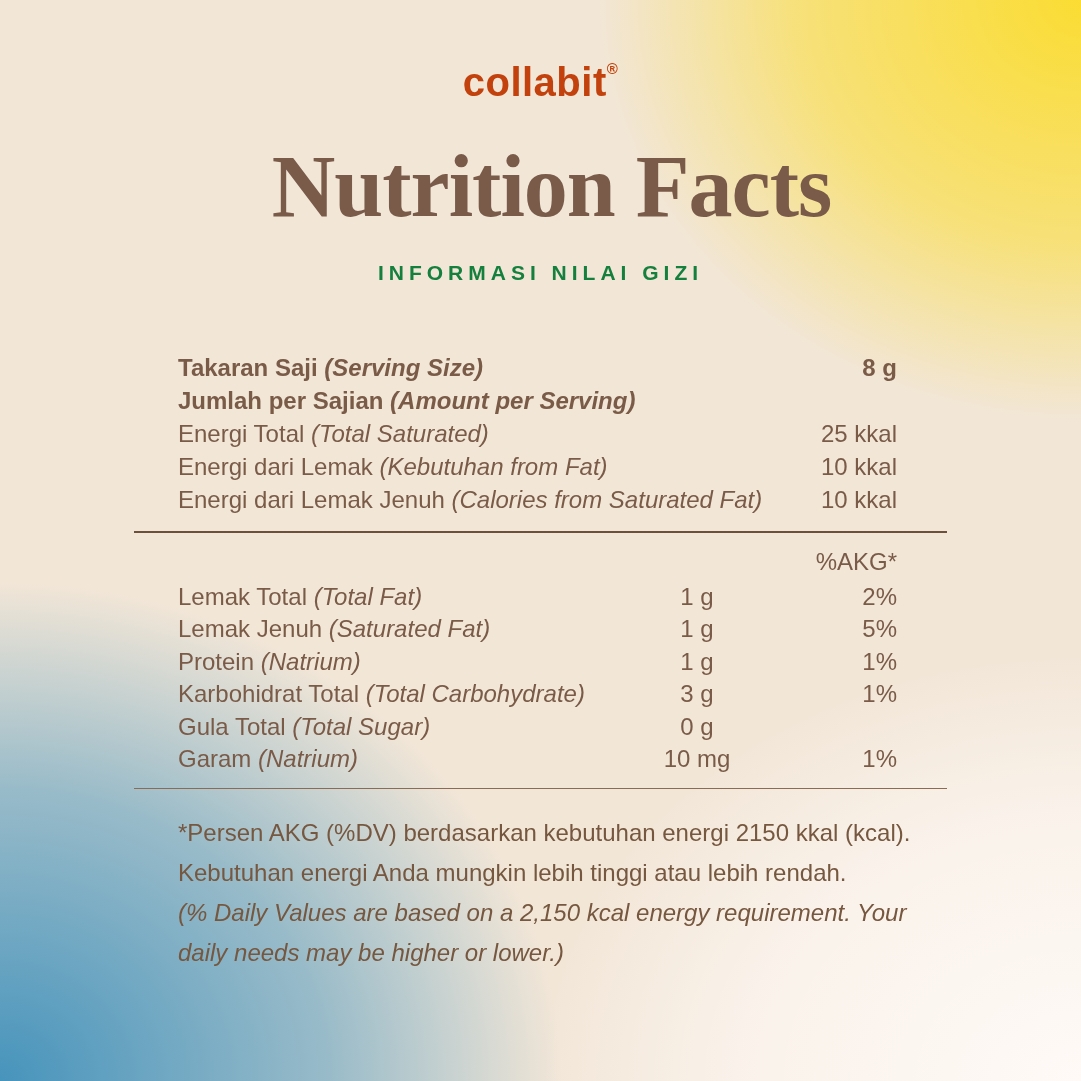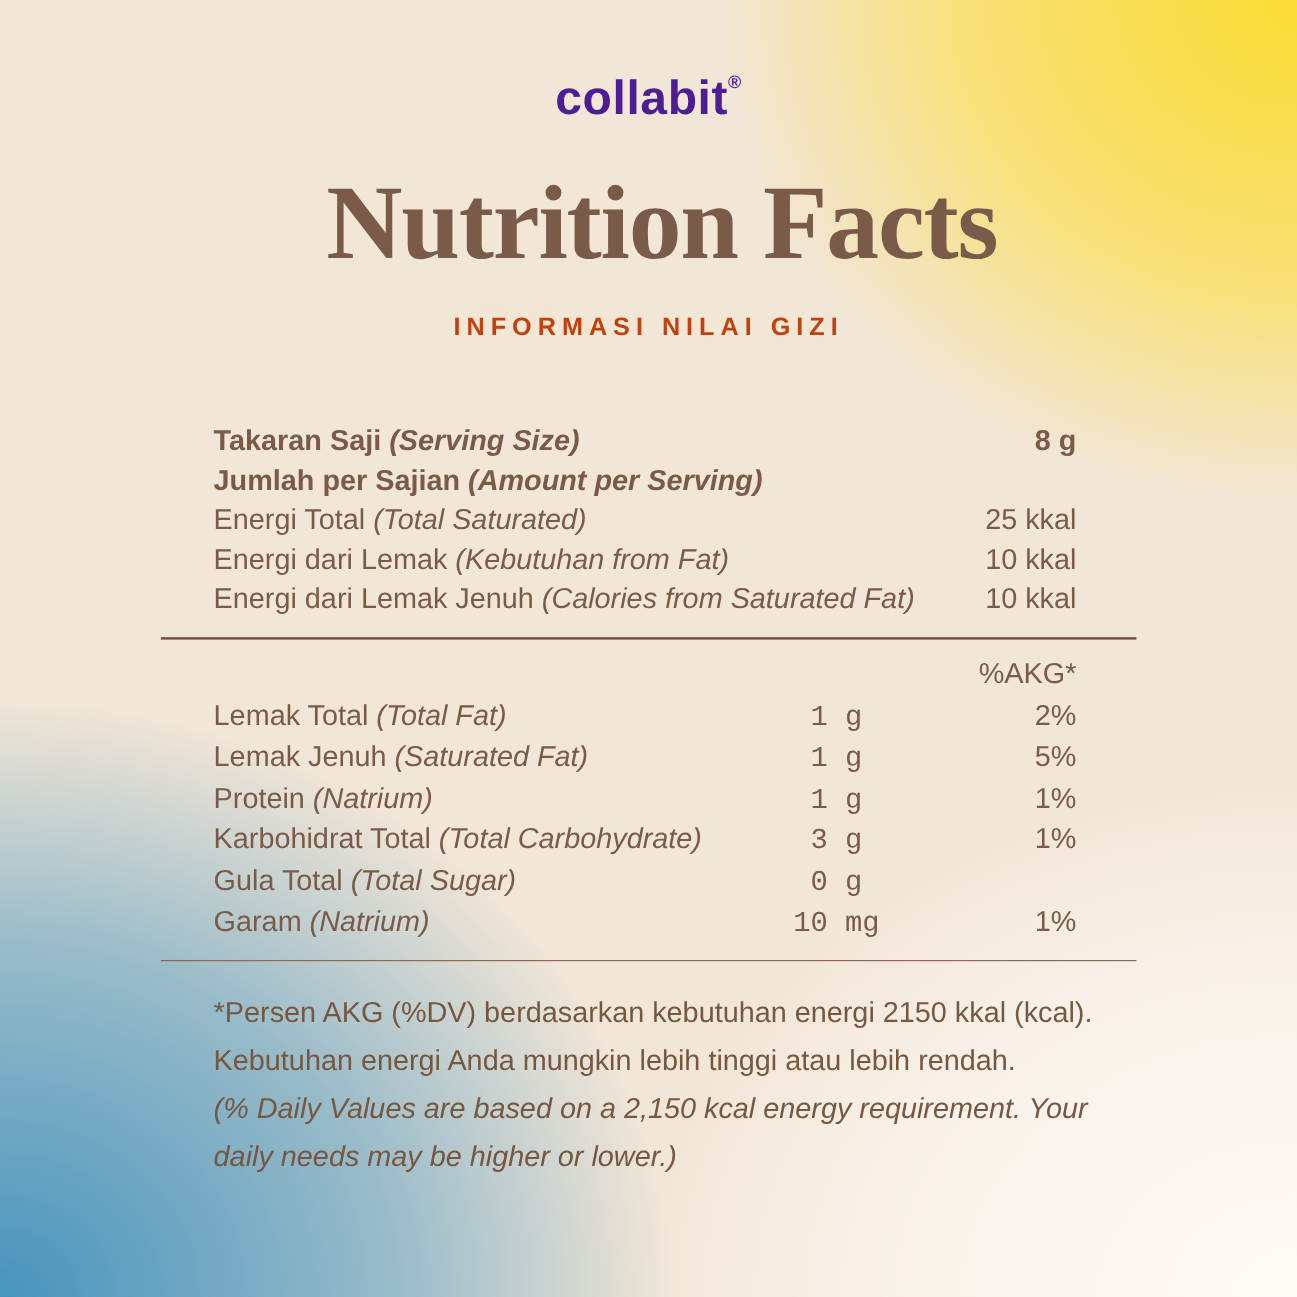--- a/index.html
+++ b/index.html
@@ -12,57 +12,57 @@
       radial-gradient(620px 540px at 1081px 0px,   rgba(251,220,42,0.95) 0%, rgba(251,220,42,0.55) 45%, rgba(251,220,42,0) 78%),
       radial-gradient(660px 520px at 1081px 1081px, rgba(255,250,247,1) 0%,   rgba(255,250,247,0.6) 52%, rgba(255,250,247,0) 82%),
       radial-gradient(720px 640px at 0px 1081px,   rgba(65,145,187,0.97) 0%,  rgba(65,145,187,0.5) 46%,  rgba(65,145,187,0) 78%);
   }
   .logo {
     text-align: center;
     padding-top: 60px;
     font-weight: 700;
     font-size: 40px;
     letter-spacing: 0.5px;
-    color: #4c1d95;
+    color: #c2410c;
   }
   .logo sup { font-size: 15px; vertical-align: 22px; font-weight: 700; }
   .title {
     text-align: center;
     margin-top: 34px;
     font-family: "Liberation Serif", serif;
     font-weight: 700;
     font-size: 88px;
     line-height: 96px;
     letter-spacing: -1px;
     color: #7a5b49;
     margin-left: 22px;
   }
   .subtitle {
     text-align: center;
     margin-top: 26px;
     font-size: 21px;
     font-weight: 600;
     letter-spacing: 5px;
-    color: #c2410c;
+    color: #15803d;
   }
   .sheet {
     width: 813px;
     margin: 66px auto 0;
   }
   .row {
     display: flex;
     align-items: baseline;
     padding: 0 50px 0 44px;
     font-size: 24px;
     line-height: 33px;
     color: #7a5b48;
     justify-content: space-between;
   }
   .row .lbl { flex: 1; white-space: nowrap; }
-  .row .amt { width: 120px; text-align: center; white-space: nowrap; font-family: Liberation Mono, monospace; }
+  .row .amt { width: 120px; text-align: center; white-space: nowrap; }
   .row .dv  { width: 140px; text-align: right; white-space: nowrap; }
   .row .val { text-align: right; white-space: nowrap; }
   .row.bold { font-weight: 700; }
   .en { font-style: italic; }
   .divider-strong {
     margin-top: 15px;
     border-top: 2px solid #6e4f3c;
   }
   .divider-light {
     margin-top: 13px;

